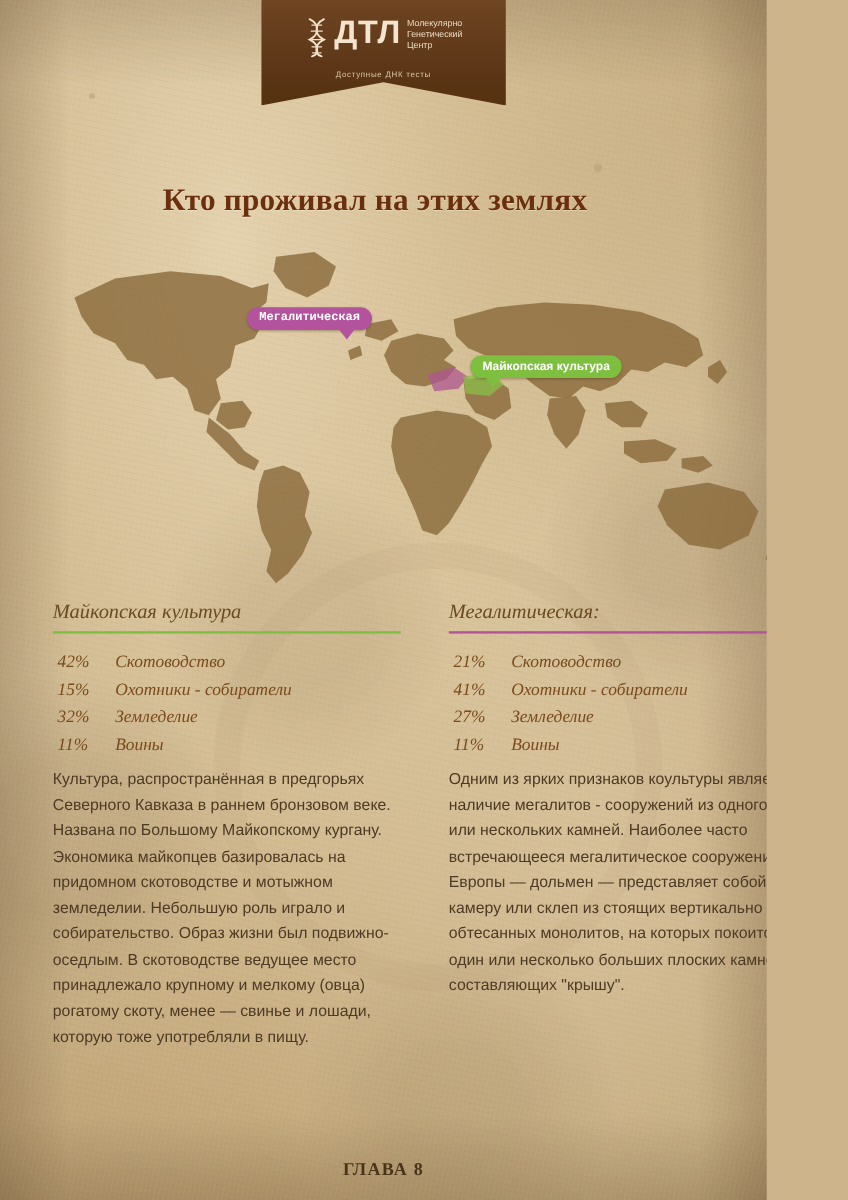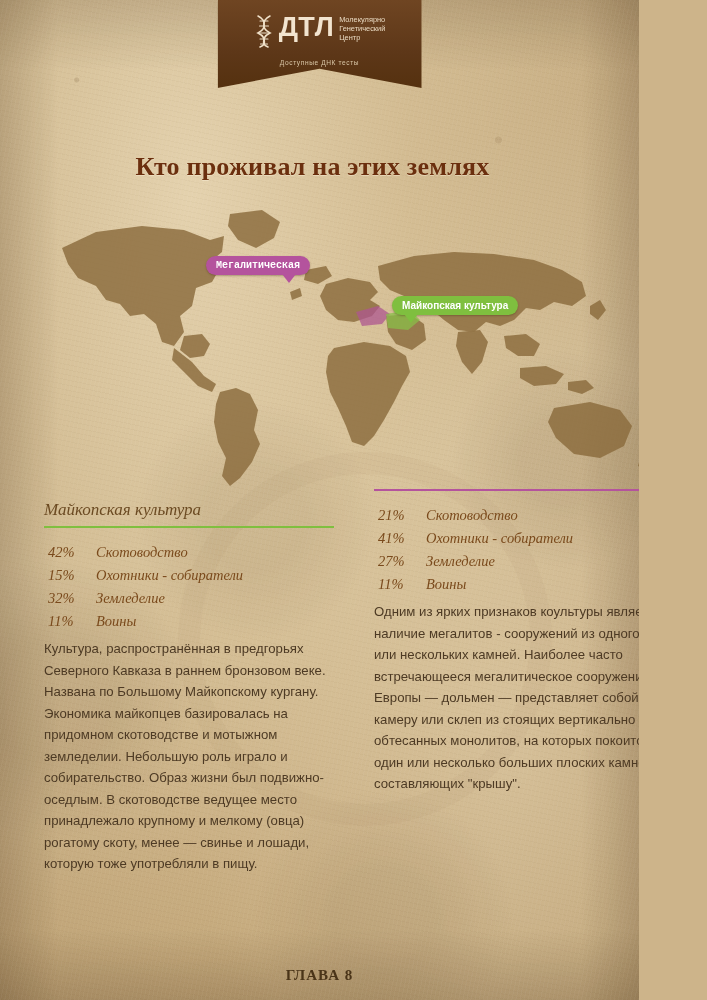--- a/index.html
+++ b/index.html
@@ -352,20 +352,21 @@
       </div>
       <div class="stat">
         <span class="pct">11%</span>
         <span class="lbl">Воины</span>
       </div>
 
       <div class="body-text">Культура, распространённая в предгорьях Северного Кавказа в раннем бронзовом веке. Названа по Большому Майкопскому кургану. Экономика майкопцев базировалась на придомном скотоводстве и мотыжном земледелии. Небольшую роль играло и собирательство. Образ жизни был подвижно-оседлым. В скотоводстве ведущее место принадлежало крупному и мелкому (овца) рогатому скоту, менее — свинье и лошади, которую тоже употребляли в пищу.</div>
     </div>
 
     <div class="col">
+      <div class="col-head">Мегалитическая:</div>
       <div class="col-head-rule" id="rule-mega"></div>
 
       <div class="stat">
         <span class="pct">21%</span>
         <span class="lbl">Скотоводство</span>
       </div>
       <div class="stat">
         <span class="pct">41%</span>
         <span class="lbl">Охотники - собиратели</span>
       </div>

